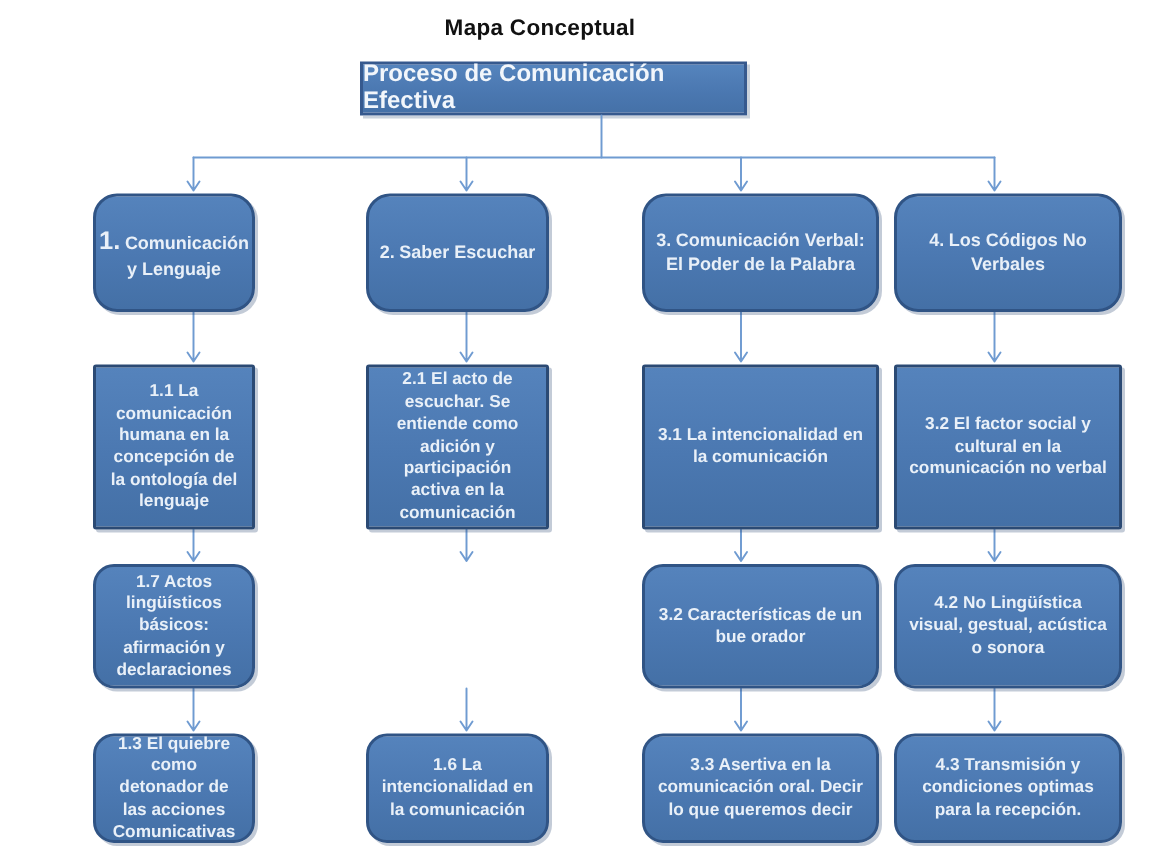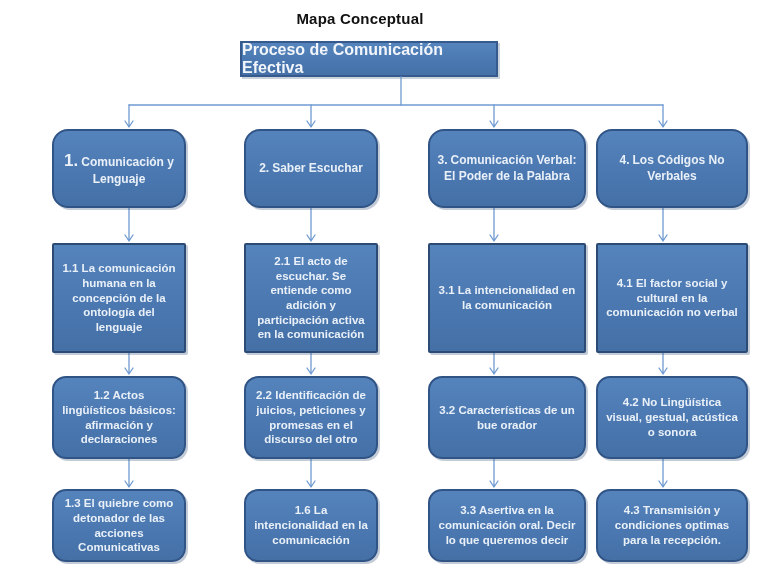--- a/index.html
+++ b/index.html
@@ -22,22 +22,22 @@
   .wires{position:absolute;left:0;top:0;pointer-events:none;}
   .box{
     position:absolute;box-sizing:border-box;
     display:flex;align-items:center;justify-content:center;text-align:center;
     padding:4px 7px;
     background:linear-gradient(180deg,#5583bc 0%,#4b78b1 55%,#4470a6 100%);
     border:2px solid #305485;color:#e9f0f8;font-weight:700;
     font-size:11.5px;line-height:1.28;
     box-shadow:2px 2px 0 rgba(40,70,110,.28);
   }
-  .c1{left:52px;width:134px;}
-  .c2{left:244px;width:134px;}
+  .c1{left:62px;width:108px;}
+  .c2{left:244px;width:122px;}
   .c3{left:428px;width:158px;justify-content:center;}
   .c4{left:596px;width:152px;}
   .r1{top:129px;height:79px;border-radius:16px;font-size:12px;}
   .r2{top:243px;height:110px;border-radius:2px;border-color:#2b4a74;}
   .r3{top:376px;height:83px;border-radius:14px;}
   .r4{top:489px;height:73px;border-radius:14px;}
   .num{margin-right:3px;}
   .c1 .num{font-size:17px;}
 </style>
 </head>
@@ -71,34 +71,31 @@
       <path d="M663 459 L663 487 M659 481 L663 487 L667 481" stroke="#6f9bd1" stroke-width="1.3" fill="none" stroke-linecap="round" stroke-linejoin="round"></path>
     </svg>
 
   <div class="box r1 c1">
     <div><span class="num">1.</span><span>Comunicación y Lenguaje</span></div>
   </div>
   <div class="box r2 c1">
     <span>1.1 La comunicación humana en la concepción de la ontología del lenguaje</span>
   </div>
   <div class="box r3 c1">
-    <span>1.2 Actos lingüísticos básicos: afirmación y declaraciones</span>
+    <span>1.7 Actos lingüísticos básicos: afirmación y declaraciones</span>
   </div>
   <div class="box r4 c1">
     <span>1.3 El quiebre como detonador de las acciones Comunicativas</span>
   </div>
 
   <div class="box r1 c2">
     <div><span class="num">2.</span><span>Saber Escuchar</span></div>
   </div>
   <div class="box r2 c2">
     <span>2.1 El acto de escuchar. Se entiende como adición y participación activa en la comunicación</span>
-  </div>
-  <div class="box r3 c2">
-    <span>2.2 Identificación de juicios, peticiones y promesas en el discurso del otro</span>
   </div>
   <div class="box r4 c2">
     <span>1.6 La intencionalidad en la comunicación</span>
   </div>
 
   <div class="box r1 c3">
     <div><span class="num">3.</span><span>Comunicación Verbal: El Poder de la Palabra</span></div>
   </div>
   <div class="box r2 c3">
     <span>3.1 La intencionalidad en la comunicación</span>
@@ -107,21 +104,21 @@
     <span>3.2 Características de un bue orador</span>
   </div>
   <div class="box r4 c3">
     <span>3.3 Asertiva en la comunicación oral. Decir lo que queremos decir</span>
   </div>
 
   <div class="box r1 c4">
     <div><span class="num">4.</span><span>Los Códigos No Verbales</span></div>
   </div>
   <div class="box r2 c4">
-    <span>4.1 El factor social y cultural en la comunicación no verbal</span>
+    <span>3.2 El factor social y cultural en la comunicación no verbal</span>
   </div>
   <div class="box r3 c4">
     <span>4.2 No Lingüística visual, gestual, acústica o sonora</span>
   </div>
   <div class="box r4 c4">
     <span>4.3 Transmisión y condiciones optimas para la recepción.</span>
   </div>
 </div>
 
 </body></html>

